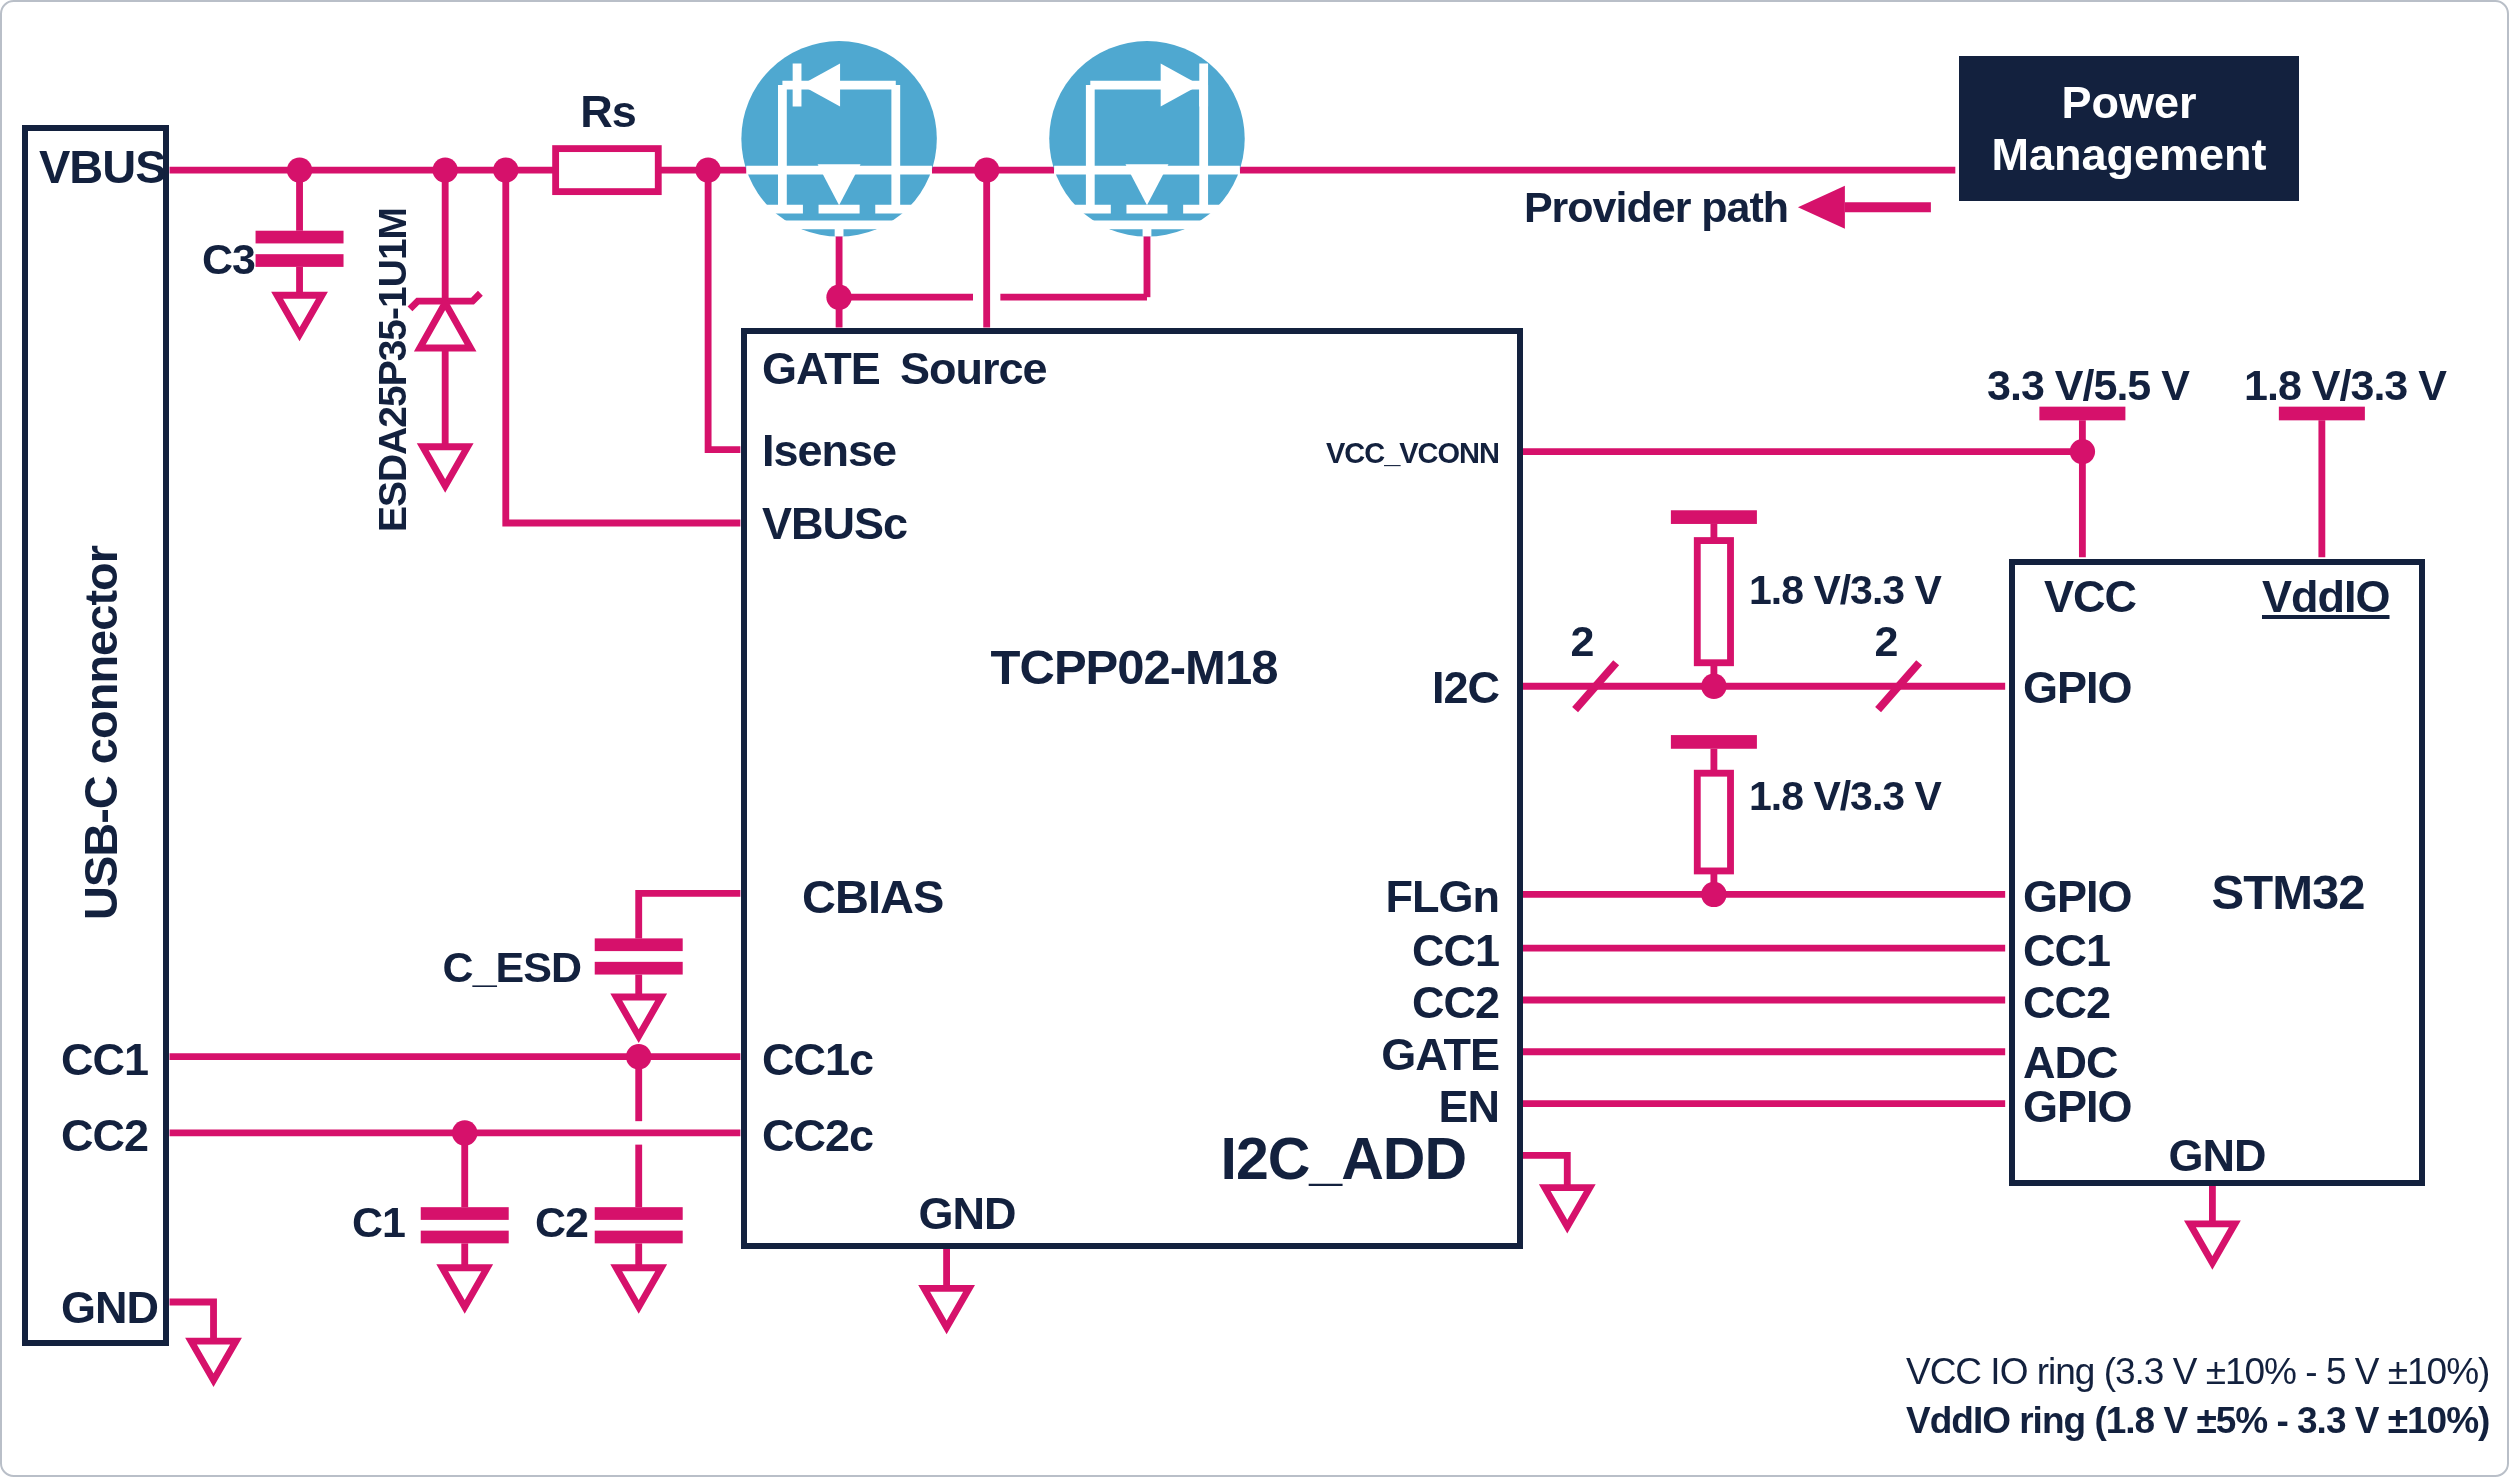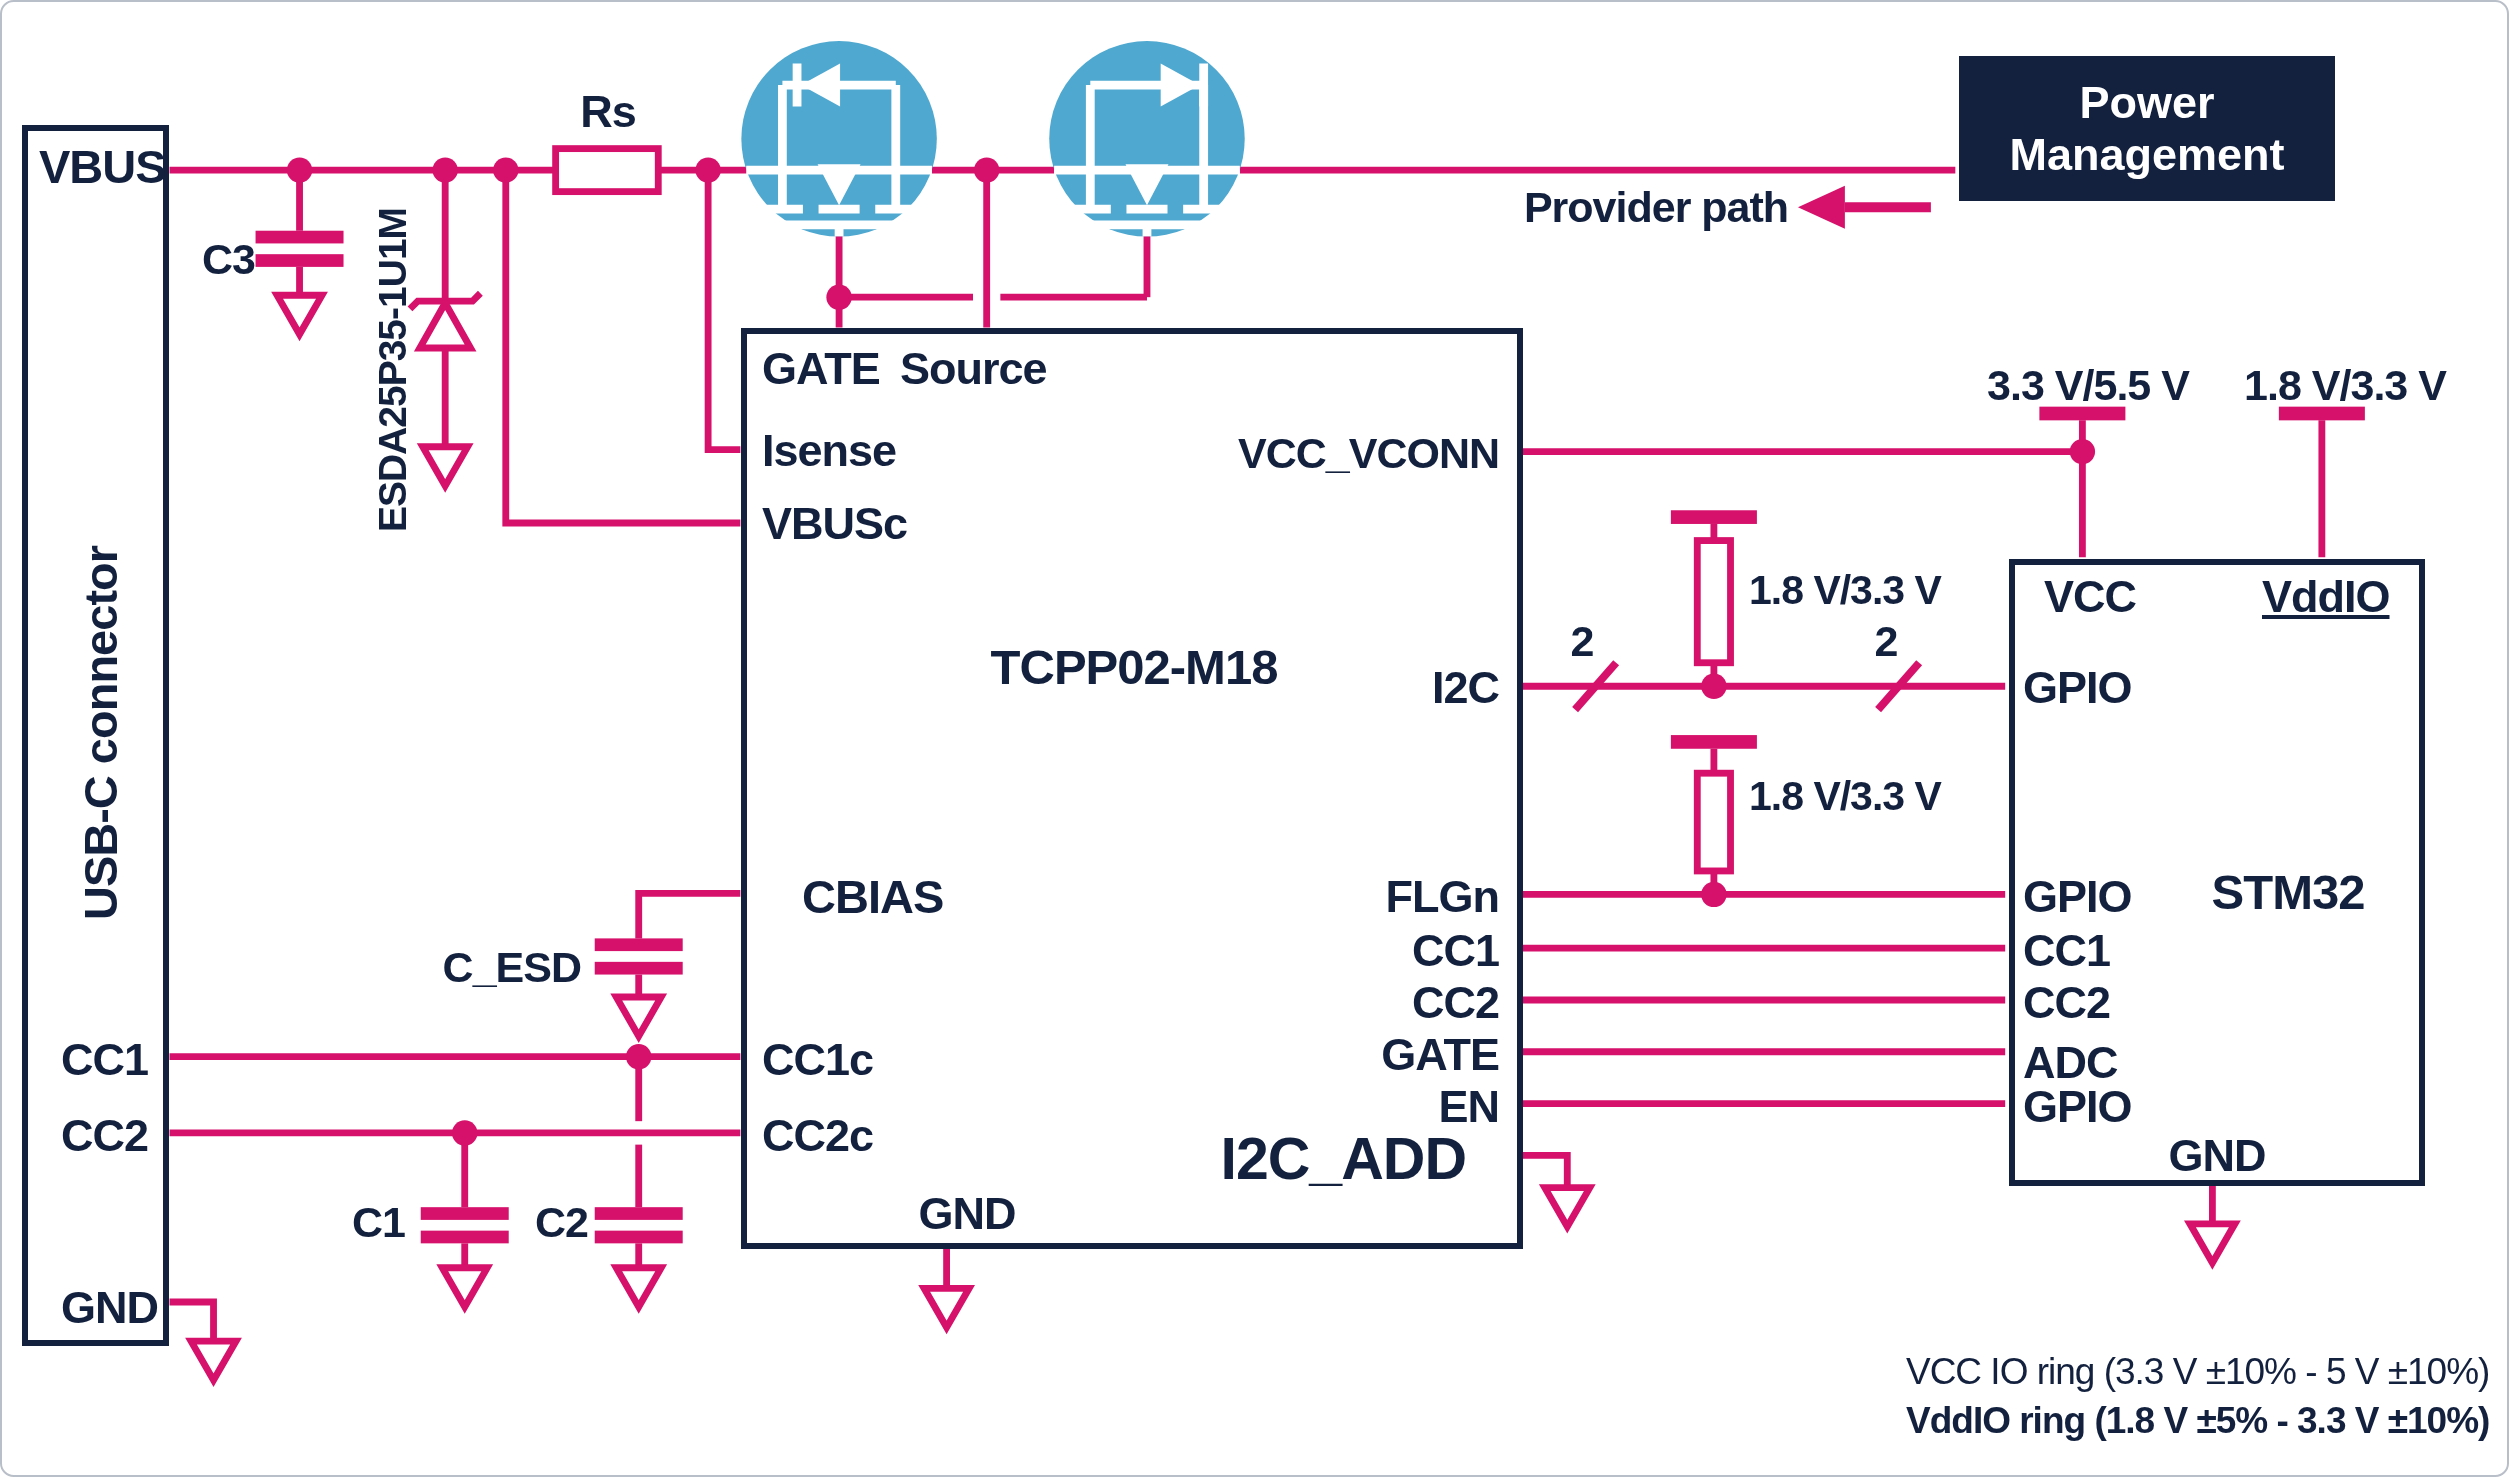--- a/index.html
+++ b/index.html
@@ -204,21 +204,21 @@
       <circle class="dot" cx="1750" cy="700" r="13"></circle>
       <circle class="dot" cx="1750" cy="913" r="13"></circle>
       <circle class="dot" cx="650" cy="1079" r="13"></circle>
       <circle class="dot" cx="472" cy="1157" r="13"></circle>
     </g>
   </svg>
 
   <div class="box" style="left:19.6px;top:123px;width:147px;height:1221px;"></div>
   <div class="box" style="left:739px;top:326px;width:782px;height:921px;background:#fff;z-index:0;"></div>
   <div class="box" style="left:2007px;top:557px;width:416px;height:627px;"></div>
-  <div class="boxfill" style="left:1957px;top:54px;width:376px;height:145px;">
+  <div class="boxfill" style="left:1957px;top:54px;width:340px;height:145px;">
     <div class="wht" style="font-weight:bold;font-size:45px;line-height:1.15;">Power</div>
     <div class="wht" style="font-weight:bold;font-size:45px;line-height:1.15;">Management</div>
   </div>
 
   <div class="lbl lft" style="left:37px;top:164px;font-size:47px;">VBUS</div>
   <div class="lbl rot" style="left:98px;top:731px;font-size:47px;">USB-C connector</div>
   <div class="lbl lft" style="left:59px;top:1058px;font-size:45px;">CC1</div>
   <div class="lbl lft" style="left:59px;top:1134px;font-size:45px;">CC2</div>
   <div class="lbl lft" style="left:59px;top:1306px;font-size:45px;">GND</div>
 
@@ -230,21 +230,21 @@
   <div class="lbl rgt" style="right:1919px;top:1220px;font-size:43px;">C2</div>
 
   <div class="lbl lft" style="left:760px;top:367px;font-size:45px;">GATE</div>
   <div class="lbl lft" style="left:898px;top:367px;font-size:45px;">Source</div>
   <div class="lbl lft" style="left:760px;top:449px;font-size:45px;">Isense</div>
   <div class="lbl lft" style="left:760px;top:522px;font-size:45px;">VBUSc</div>
   <div class="lbl lft" style="left:800px;top:894px;font-size:47px;">CBIAS</div>
   <div class="lbl lft" style="left:760px;top:1058px;font-size:45px;">CC1c</div>
   <div class="lbl lft" style="left:760px;top:1134px;font-size:45px;">CC2c</div>
   <div class="lbl c" style="left:1132px;top:665px;font-size:49px;">TCPP02-M18</div>
-  <div class="lbl rgt" style="right:1008px;top:451px;font-size:43px;">VCC_VCONN</div>
+  <div class="lbl rgt" style="right:1008px;top:451px;font-size:29px;">VCC_VCONN</div>
   <div class="lbl rgt" style="right:1008px;top:686px;font-size:45px;">I2C</div>
   <div class="lbl rgt" style="right:1008px;top:895px;font-size:45px;">FLGn</div>
   <div class="lbl rgt" style="right:1008px;top:949px;font-size:45px;">CC1</div>
   <div class="lbl rgt" style="right:1008px;top:1001px;font-size:45px;">CC2</div>
   <div class="lbl rgt" style="right:1008px;top:1053px;font-size:45px;">GATE</div>
   <div class="lbl rgt" style="right:1008px;top:1105px;font-size:45px;">EN</div>
   <div class="lbl rgt" style="right:1041px;top:1157px;font-size:59px;">I2C_ADD</div>
   <div class="lbl c" style="left:965px;top:1212px;font-size:45px;">GND</div>
 
   <div class="lbl c" style="left:1580px;top:639px;font-size:43px;">2</div>

